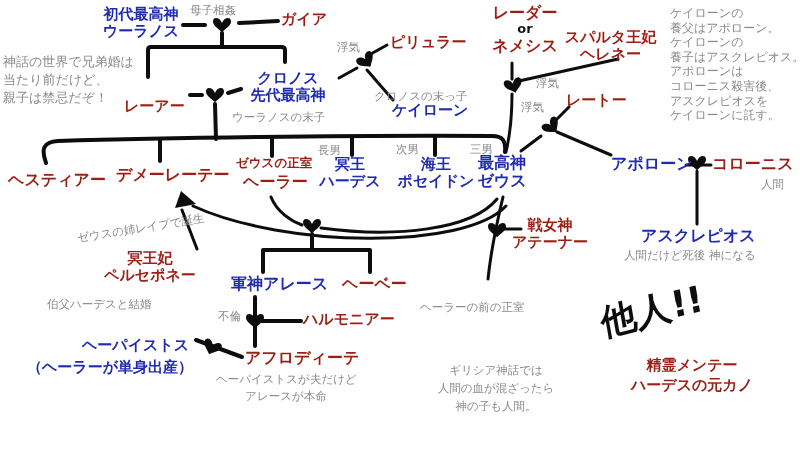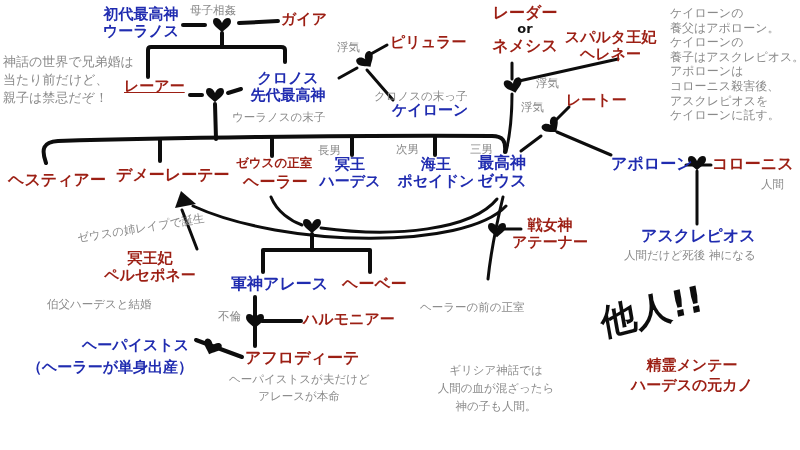--- a/index.html
+++ b/index.html
@@ -98,21 +98,21 @@
   </div>
   <div class="note" style="left:190px;top:2px;">母子相姦</div>
   <div class="lbl fem s15" style="left:281px;top:11px;">ガイア</div>
 
   <div class="note big" style="left:3px;top:53px;">
     <span style="display:block">神話の世界で兄弟婚は</span>
     <span style="display:block">当たり前だけど、</span>
     <span style="display:block">親子は禁忌だぞ！</span>
   </div>
 
-  <div class="lbl fem s15" style="left:124px;top:78px;text-decoration:underline;">レーアー</div>
+  <div class="lbl fem s15" style="left:124px;top:98px;">レーアー</div>
   <div class="lbl god s15 c stack" style="left:244px;top:70px;width:88px;">
     <span>クロノス</span>
     <span>先代最高神</span>
   </div>
   <div class="note" style="left:232px;top:109px;">ウーラノスの末子</div>
 
   <div class="note" style="left:337px;top:39px;">浮気</div>
   <div class="lbl fem s15" style="left:390px;top:34px;">ピリュラー</div>
   <div class="note" style="left:374px;top:88px;">クロノスの末っ子</div>
   <div class="lbl god s15" style="left:392px;top:102px;">ケイローン</div>
@@ -169,21 +169,21 @@
   <div class="note" style="left:47px;top:296px;">伯父ハーデスと結婚</div>
 
   <div class="lbl god" style="left:231px;top:275px;">軍神アレース</div>
   <div class="lbl fem" style="left:342px;top:275px;">ヘーベー</div>
   <div class="note" style="left:218px;top:308px;">不倫</div>
   <div class="lbl fem s15" style="left:303px;top:311px;">ハルモニアー</div>
 
   <div class="lbl god s15" style="left:82px;top:337px;">ヘーパイストス</div>
   <div class="lbl god s15" style="left:27px;top:359px;">（ヘーラーが単身出産）</div>
   <div class="lbl fem" style="left:245px;top:349px;">アフロディーテ</div>
-  <div class="note c" style="left:229px;top:371px;width:140px;font-family:Liberation Serif, serif;">
+  <div class="note c" style="left:216px;top:371px;width:140px;font-family:Liberation Serif, serif;">
     <span style="display:block">ヘーパイストスが夫だけど</span>
     <span style="display:block">アレースが本命</span>
   </div>
 
   <div class="note" style="left:420px;top:299px;">ヘーラーの前の正室</div>
   <div class="lbl fem s15 c stack" style="left:510px;top:217px;width:80px;">
     <span>戦女神</span>
     <span>アテーナー</span>
   </div>
 

